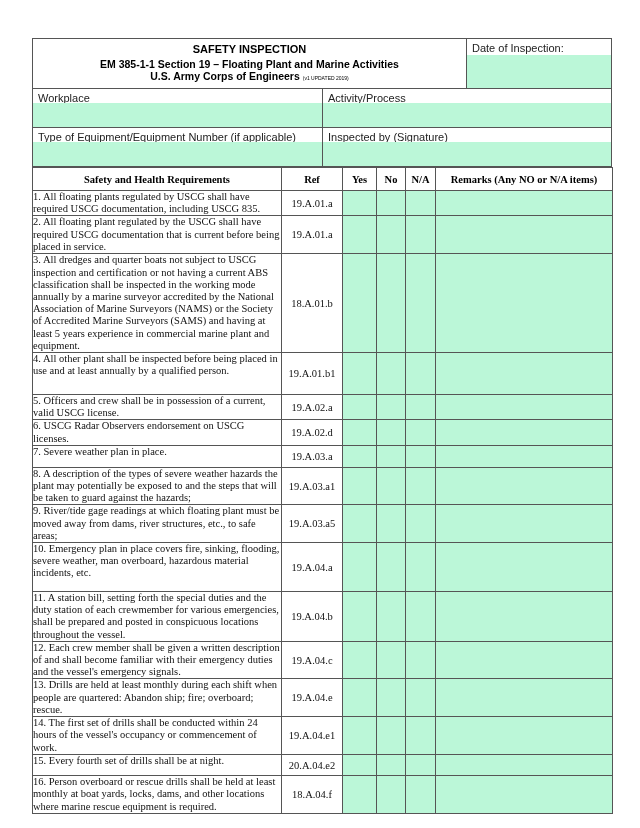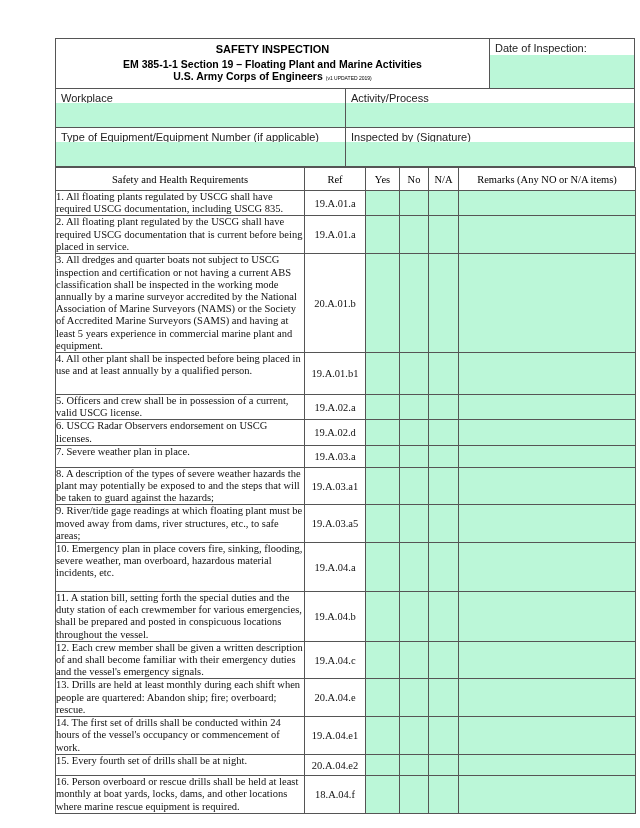--- a/index.html
+++ b/index.html
@@ -1,17 +1,17 @@
 <!DOCTYPE html>
 <html><head>
 <meta charset="utf-8">
 <style>
   html, body { margin: 0; padding: 0; background: #ffffff; }
   body { width: 640px; height: 828px; position: relative; overflow: hidden; }
-  .sheet { position: absolute; left: 55px; top: 38px; width: 580px; }
+  .sheet { position: absolute; left: 32px; top: 38px; width: 580px; }
   .green { background: #bbf7d8; }
   .sans { font-family: "Liberation Sans", sans-serif; }
 
   
   .hdr { position: relative; width: 580px; border: 1px solid #555; box-sizing: border-box; }
   .hdr-row { display: flex; border-bottom: 1px solid #555; box-sizing: border-box; }
   .hdr-row:last-child { border-bottom: none; }
   .title-cell { width: 434px; height: 49px; border-right: 1px solid #555; box-sizing: border-box; text-align: center; }
   .title-1 { font-size: 11px; font-weight: bold; margin-top: 4px; }
   .title-2 { font-size: 10.5px; font-weight: bold; margin-top: 3px; }
@@ -23,21 +23,21 @@
   .date-cell .field-fill { top: 16px; }
   .pair-cell { position: relative; height: 38px; box-sizing: border-box; }
   .pair-cell.left { width: 290px; border-right: 1px solid #555; }
   .pair-cell.right { flex: 1; }
   .pair-cell .field-fill { top: 14px; }
   .pair-cell .field-label { padding-top: 4px; line-height: 11px; height: 10px; }
 
   
   table.req { border-collapse: collapse; width: 580px; table-layout: fixed; }
   table.req td, table.req th { border: 1px solid #555; padding: 0; box-sizing: border-box; }
-  table.req th { font-family: "Liberation Serif", serif; font-size: 10.5px; font-weight: normal; height: 23px; text-align: center; vertical-align: middle; }
+  table.req th { font-family: "Liberation Serif", serif; font-size: 10.5px; font-weight: bold; height: 23px; text-align: center; vertical-align: middle; }
   td.text { font-family: "Liberation Serif", serif; font-size: 10.5px; line-height: 12.2px; padding: 1px 3px 0 4px; vertical-align: top; color: #111; }
   td.ref { font-family: "Liberation Serif", serif; font-size: 10.5px; text-align: center; vertical-align: middle; color: #111; }
   td.chk { background: #bbf7d8; border-left: 2px solid #fff; }
 </style>
 </head>
 <body>
 
 <div class="sheet">
 
   <div class="hdr">
@@ -107,21 +107,21 @@
         <tr style="height: 38px;">
           <td class="text">2. All floating plant regulated by the USCG shall have required USCG documentation that is current before being placed in service.</td>
           <td class="ref">19.A.01.a</td>
           <td class="chk"></td>
           <td class="chk"></td>
           <td class="chk"></td>
           <td class="chk"></td>
         </tr>
         <tr style="height: 97px;">
           <td class="text">3. All dredges and quarter boats not subject to USCG inspection and certification or not having a current ABS classification shall be inspected in the working mode annually by a marine surveyor accredited by the National Association of Marine Surveyors (NAMS) or the Society of Accredited Marine Surveyors (SAMS) and having at least 5 years experience in commercial marine plant and equipment.</td>
-          <td class="ref">20.A.01.b</td>
+          <td class="ref">18.A.01.b</td>
           <td class="chk"></td>
           <td class="chk"></td>
           <td class="chk"></td>
           <td class="chk"></td>
         </tr>
         <tr style="height: 42px; padding-left: 28px;">
           <td class="text">4. All other plant shall be inspected before being placed in use and at least annually by a qualified person.</td>
           <td class="ref">19.A.01.b1</td>
           <td class="chk"></td>
           <td class="chk"></td>
@@ -187,21 +187,21 @@
         <tr style="height: 37px;">
           <td class="text">12. Each crew member shall be given a written description of and shall become familiar with their emergency duties and the vessel's emergency signals.</td>
           <td class="ref">19.A.04.c</td>
           <td class="chk"></td>
           <td class="chk"></td>
           <td class="chk"></td>
           <td class="chk"></td>
         </tr>
         <tr style="height: 37px;">
           <td class="text">13. Drills are held at least monthly during each shift when people are quartered: Abandon ship; fire; overboard; rescue.</td>
-          <td class="ref">20.A.04.e</td>
+          <td class="ref">19.A.04.e</td>
           <td class="chk"></td>
           <td class="chk"></td>
           <td class="chk"></td>
           <td class="chk"></td>
         </tr>
         <tr style="height: 38px;">
           <td class="text">14. The first set of drills shall be conducted within 24 hours of the vessel's occupancy or commencement of work.</td>
           <td class="ref">19.A.04.e1</td>
           <td class="chk"></td>
           <td class="chk"></td>

